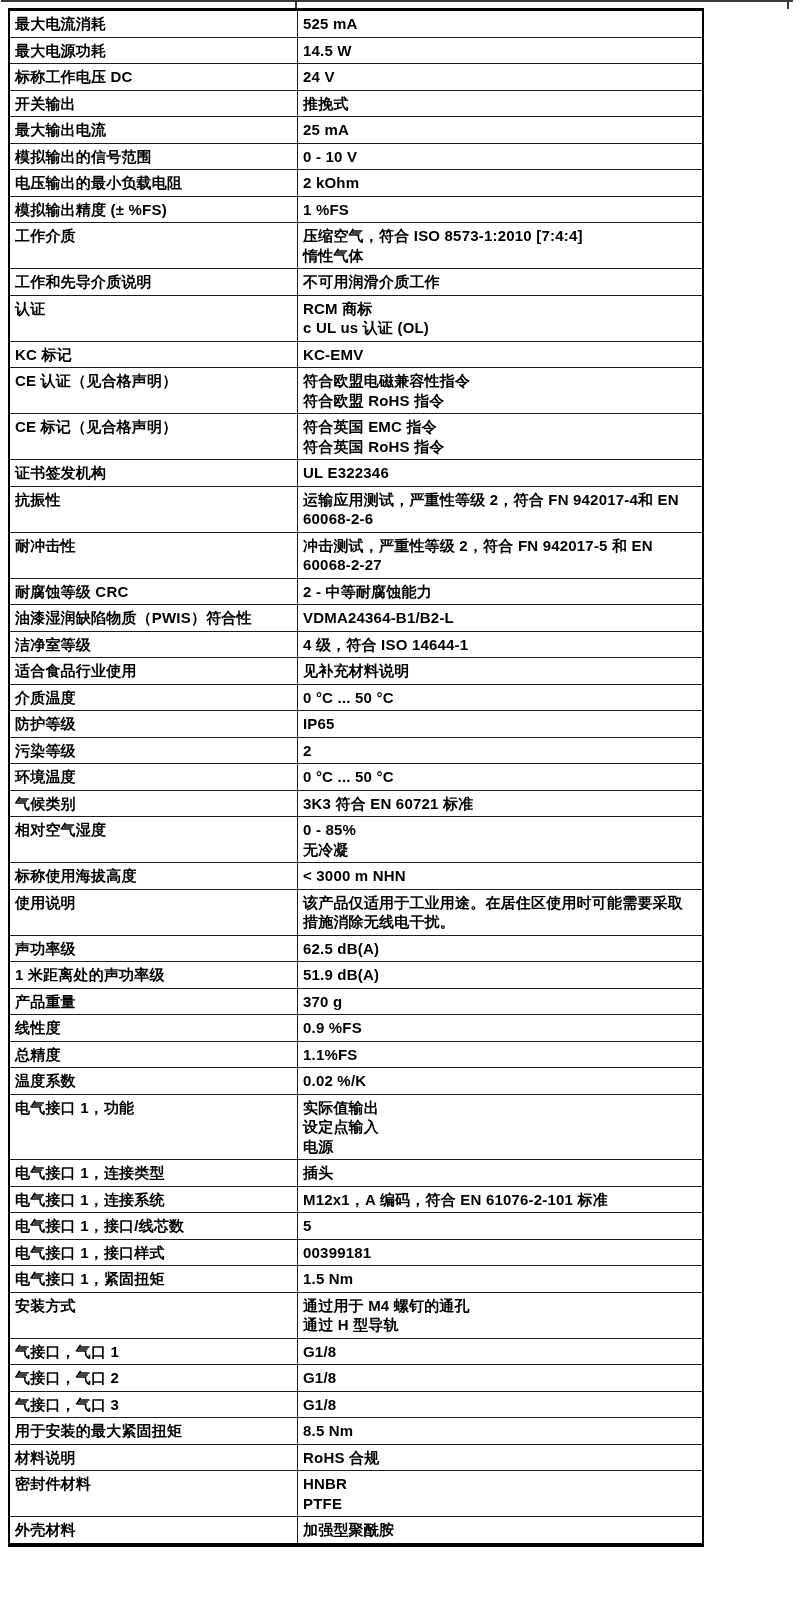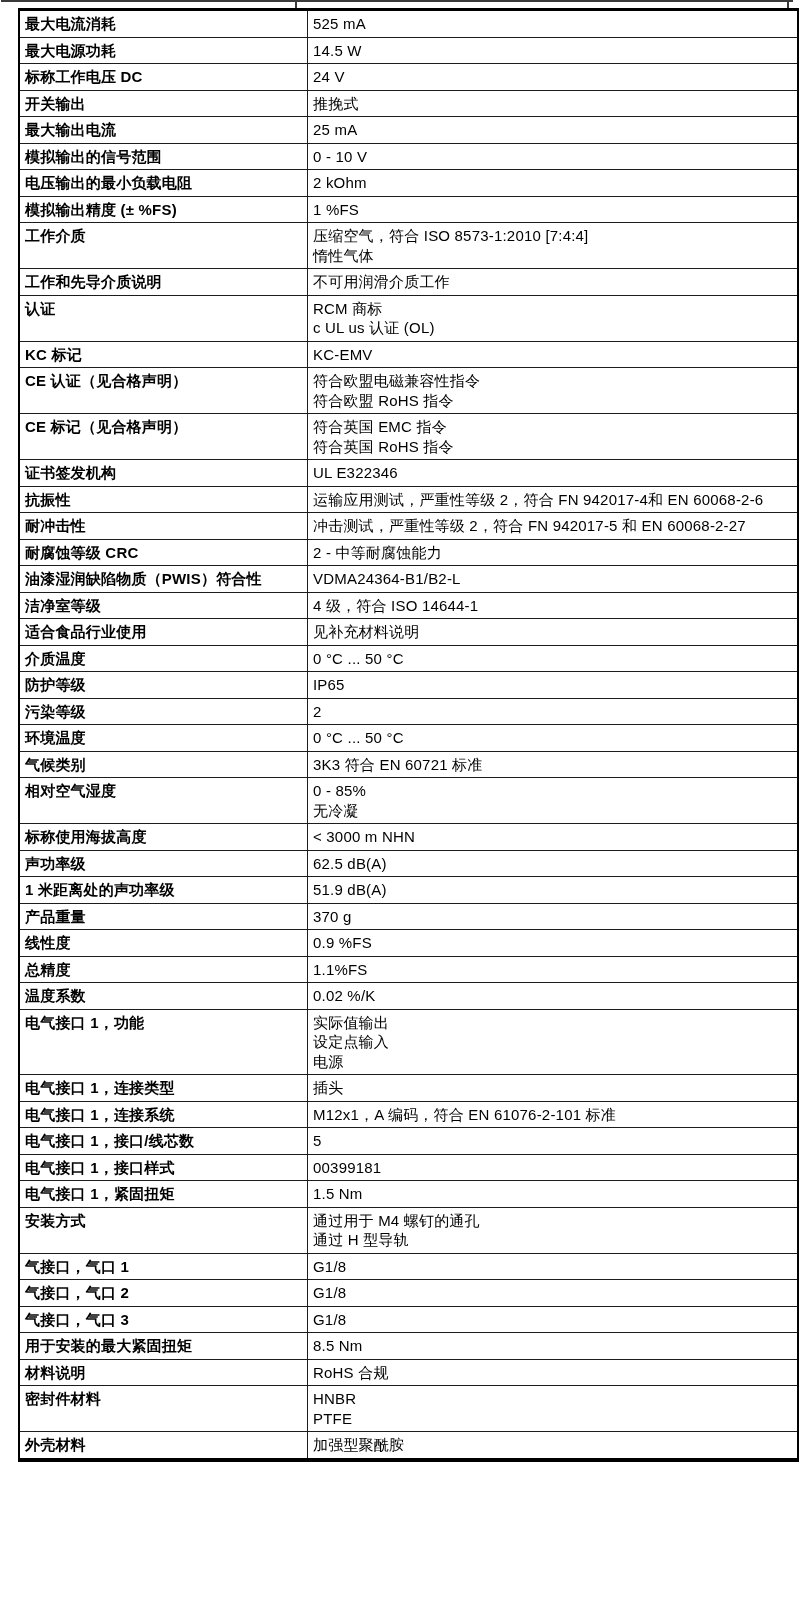--- a/index.html
+++ b/index.html
@@ -29,44 +29,44 @@
     top: 0;
     width: 2px;
     height: 9px;
     background: #3a3a3a;
   }
   .stub-divider { left: 295px; }
   .stub-right   { left: 787px; }
 
   table.spec-table {
     position: absolute;
-    left: 18px;
+    left: 8px;
     top: 8px;
-    width: 781px;
+    width: 696px;
     border-collapse: collapse;
     table-layout: fixed;
     border: 2.5px solid #000000;
     border-top-width: 3px;
     border-bottom-width: 4px;
   }
   .spec-table td {
     border: 1.4px solid #1c1c1c;
     vertical-align: top;
     padding: 3px 6px 3px 5px;
     font-size: 15px;
     line-height: 19.5px;
     letter-spacing: 0.2px;
     overflow: hidden;
   }
   .spec-table td.label-cell {
     width: 276px;
     font-weight: 700;
   }
   .spec-table td.value-cell {
-    font-weight: 400;
+    font-weight: 700;
   }
 </style>
 </head>
 <body>
 
 <div class="crop-top-rule"></div>
 <div class="stub stub-divider"></div>
 <div class="stub stub-right"></div>
 
 <table class="spec-table">
@@ -177,20 +177,24 @@
   </tr>
       <tr>
     <td class="label-cell">相对空气湿度</td>
     <td class="value-cell">0 - 85%<br>无冷凝</td>
   </tr>
       <tr>
     <td class="label-cell">标称使用海拔高度</td>
     <td class="value-cell">&lt; 3000 m NHN</td>
   </tr>
       <tr>
+    <td class="label-cell">使用说明</td>
+    <td class="value-cell">该产品仅适用于工业用途。在居住区使用时可能需要采取措施消除无线电干扰。</td>
+  </tr>
+      <tr>
     <td class="label-cell">声功率级</td>
     <td class="value-cell">62.5 dB(A)</td>
   </tr>
       <tr>
     <td class="label-cell">1 米距离处的声功率级</td>
     <td class="value-cell">51.9 dB(A)</td>
   </tr>
       <tr>
     <td class="label-cell">产品重量</td>
     <td class="value-cell">370 g</td>

